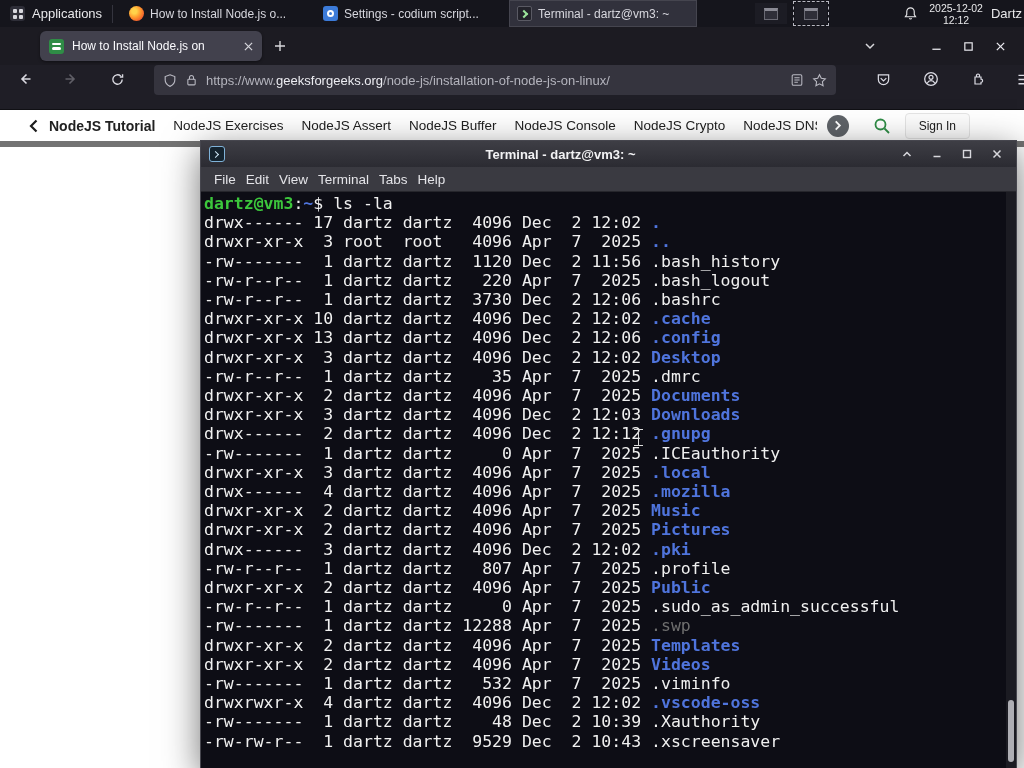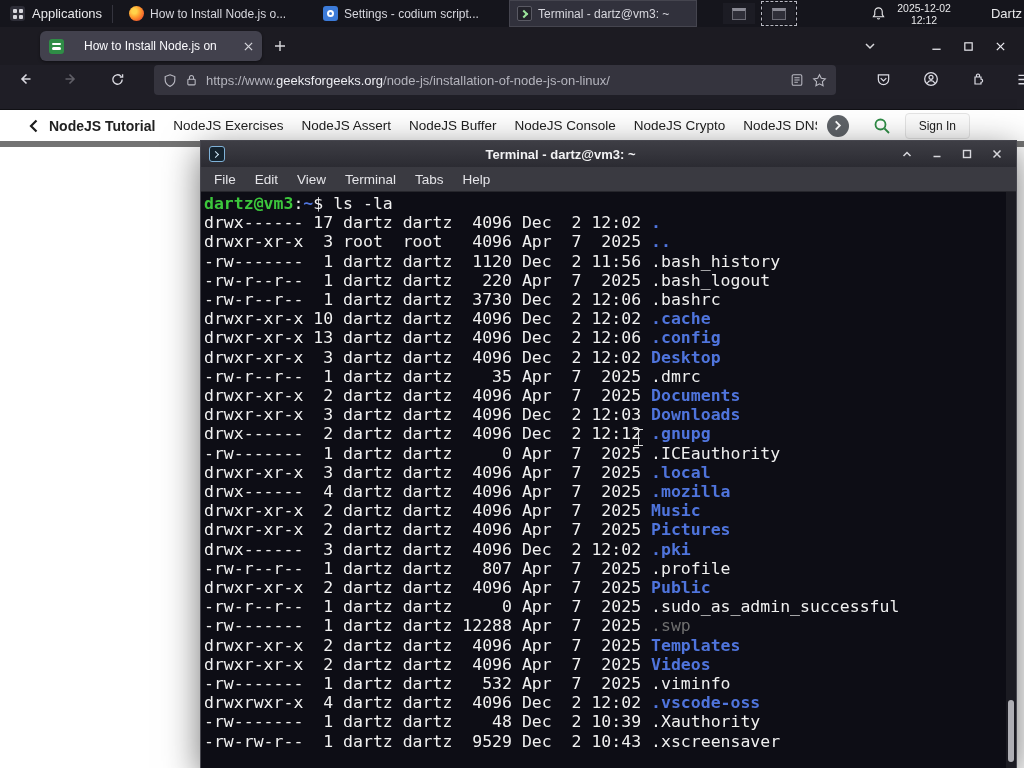--- a/index.html
+++ b/index.html
@@ -22,26 +22,26 @@
   .icon-settings { border-radius:3px; background:#3c7bd9; }
   .icon-settings::after { content:""; position:absolute; inset:4px; border:2px solid #fff; border-radius:50%; }
   .icon-terminal { background:#23232b; border:1px solid #5a5a64; border-radius:2px; }
   .icon-terminal::after { content:""; position:absolute; left:3px; top:4px; width:4px; height:4px; border-right:2px solid #9be49b; border-bottom:2px solid #9be49b; transform:rotate(-45deg); }
   .tray { display:flex; gap:8px; margin-left:auto; margin-right:74px; align-items:center; }
   .tray-box { width:32px; height:21px; background:#1c1c24; display:flex; align-items:center; justify-content:center; }
   .tray-box.focused { outline:1px dashed #b9b9c2; outline-offset:1px; }
   .mini-win { width:14px; height:12px; background:#2e2e38; border:1px solid #6a6a74; border-top:3px solid #8a8a94; display:block; }
   .bell { width:18px; display:flex; justify-content:center; color:#e8e8ea; margin-right:10px; }
   .clock { text-align:center; font-size:10.5px; line-height:12px; margin-right:8px; white-space:nowrap; }
-  .user { font-size:13px; margin-right:2px; max-width:36px; overflow:hidden; white-space:nowrap;margin-left:32px; }
+  .user { font-size:13px; margin-right:2px; max-width:36px; overflow:hidden; white-space:nowrap; }
 
   
   .browser { position:absolute; top:27px; left:0; width:1024px; height:741px; background:#fff; z-index:10; }
   .tabbar { height:38px; background:#1c1b22; display:flex; align-items:center; padding:0 8px; }
-  .tab { width:222px; height:30px; margin-left:32px; background:#42414d; border-radius:6px; display:flex; align-items:center; gap:20px; padding:0 9px; color:#fbfbfe; box-shadow:0 1px 3px rgba(0,0,0,.45); }
+  .tab { width:222px; height:30px; margin-left:32px; background:#42414d; border-radius:6px; display:flex; align-items:center; gap:8px; padding:0 9px; color:#fbfbfe; box-shadow:0 1px 3px rgba(0,0,0,.45); }
   .favicon-gfg { width:15px; height:15px; border-radius:3px; background:#2f8d46; position:relative; flex:none; }
   .favicon-gfg::before, .favicon-gfg::after { content:""; position:absolute; left:3px; right:3px; height:2.5px; background:#fff; border-radius:2px; }
   .favicon-gfg::before { top:4px; } .favicon-gfg::after { bottom:4px; }
   .tab-title { font-size:12px; flex:1; white-space:nowrap; overflow:hidden; }
   .tab-close { color:#d4d4da; display:flex; }
   .newtab { margin-left:12px; color:#d7d7db; display:flex; }
   .tb-spacer { flex:1; }
   .tab-chevron { color:#d7d7db; display:flex; margin-right:44px; }
   .winctl { width:32px; height:100%; display:flex; align-items:center; justify-content:center; color:#e9e9ef; }
 
@@ -64,21 +64,21 @@
   .signin { font-size:12px; color:#1a1a1a; padding:5px 13px; border:1px solid #e4e4e4; border-radius:4px; background:#fbfbfb; margin-right:26px; flex:none; }
   .page { height:100%; background:#fff; }
 
   
   .termwin { position:absolute; left:200px; top:140px; width:817px; height:628px; z-index:50; border:1px solid #46464e; border-bottom:none; box-shadow:0 10px 34px rgba(0,0,0,.55); display:flex; flex-direction:column; background:#0d0d15; }
   .titlebar { height:26px; background:linear-gradient(#3e3e45,#2b2b32); display:flex; align-items:center; padding:0 8px; gap:8px; flex:none; }
   .term-ico { width:16px; height:16px; background:#14232e; border:1px solid #7fb2d8; border-radius:3px; position:relative; flex:none; }
   .term-ico::after { content:""; position:absolute; left:3px; top:5px; width:4px; height:4px; border-right:1.6px solid #cfe8f7; border-bottom:1.6px solid #cfe8f7; transform:rotate(-45deg); }
   .title { flex:1; text-align:center; color:#f2f2f4; font-size:13px; font-weight:bold; white-space:nowrap; overflow:hidden; }
   .tctl { width:22px; color:#d8d8dd; display:flex; justify-content:center; flex:none; }
-  .menubar { height:25px; background:#3a3a41; display:flex; align-items:center; gap:19px; padding:0 13px; font-size:13.5px; color:#e4e4e8; flex:none; border-bottom:1px solid #26262c; }
+  .menubar { height:25px; background:#3a3a41; display:flex; align-items:center; gap:10px; padding:0 13px; font-size:13.5px; color:#e4e4e8; flex:none; border-bottom:1px solid #26262c; }
   .termbody { flex:1; position:relative; background:#0d0d15; overflow:hidden; }
   .screen-text { position:absolute; left:3px; right:12px; top:2px; bottom:0; font-family:"DejaVu Sans Mono", monospace; font-size:16.5px; line-height:19.2px; color:#f0f0f0; overflow:hidden; }
   .tline { white-space:pre; }
   .c-green { color:#3cc73c; } .c-blue { color:#4f74dc; } .c-dim { color:#6f6f6f; } .b { font-weight:bold; }
   .tscroll { position:absolute; right:0; top:0; width:10px; height:100%; background:#1b1b22; }
   .tthumb { position:absolute; left:2px; right:2px; bottom:6px; height:62px; background:#aeaeb4; border-radius:3px; }
 
   
   .ibeam { position:absolute; left:634px; top:429px; width:9px; height:17px; z-index:60; border-top:1.6px solid #dcdcdc; border-bottom:1.6px solid #dcdcdc; }
   .ibeam::before { content:""; position:absolute; left:3.6px; top:0; bottom:0; width:1.6px; background:#dcdcdc; }

